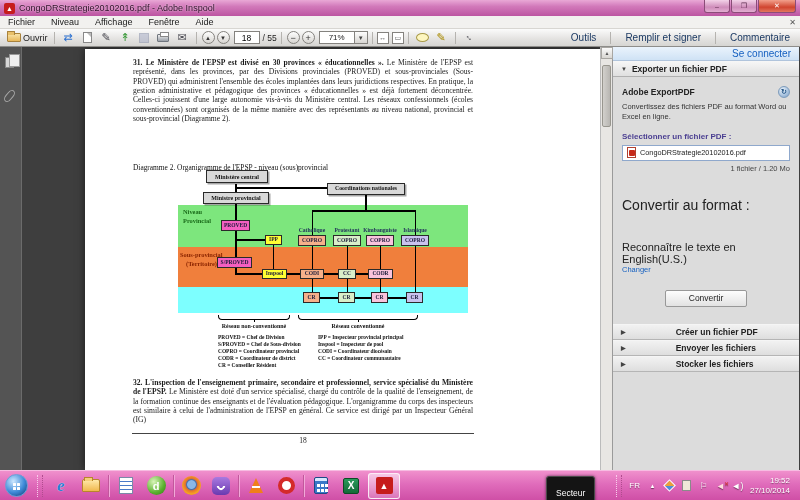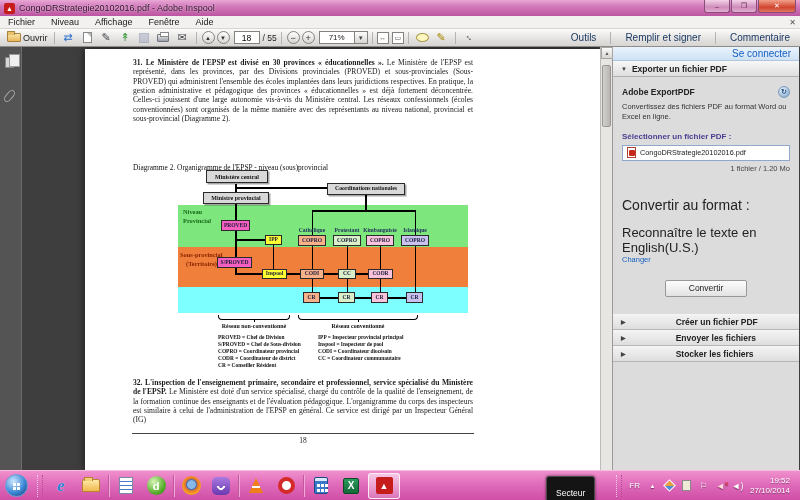--- a/index.html
+++ b/index.html
@@ -125,21 +125,21 @@
     display:flex; align-items:center; padding:0 4px; }
   .pdfico { width:9px; height:11px; background:#fff; border:1px solid #b04030; position:relative; margin-right:4px; }
   .pdfico:before { content:""; position:absolute; left:1px; top:2px; width:6px; height:6px; background:#c62a1a; border-radius:1px; }
   .filename { font-size:7.3px; color:#222; white-space:nowrap; overflow:hidden; }
   .fmeta { margin-top:3px; text-align:right; font-size:7.5px; color:#444; }
   .pconv { margin-top:24px; font-size:14px; }
   .pdrop { margin-top:3px; height:15px; background:#fff; border:1px solid #8a8a8a; display:flex; align-items:center; }
   .pdrop .val { flex:1; padding-left:5px; font-size:8px; }
   .pdrop .arr { width:14px; height:100%; border-left:1px solid #b8b8b8;
     background:linear-gradient(#fafafa,#dcdcdc); font-size:6px; color:#444; display:flex; align-items:center; justify-content:center; }
-  .pocr { margin-top:12px; font-size:13px; color:#222; }
+  .pocr { margin-top:28px; font-size:11px; color:#222; }
   .plink { color:#1560c0; font-size:7.5px; }
   .convbtn { margin:16px auto 0 auto; width:82px; height:17px; border:1px solid #989898;
     background:linear-gradient(#fdfdfd,#e2e2e2); border-radius:2px; font-size:8.5px; color:#222;
     display:flex; align-items:center; justify-content:center; }
   .psection { margin-top:0; height:16px; background:linear-gradient(#f2f2f2,#dedede);
     border-top:1px solid #f5f5f5; border-bottom:1px solid #b5b5b5; display:flex; align-items:center;
     padding-left:8px; font-weight:bold; font-size:8.5px; color:#222;gap:45px; }
   .psection .tri { font-size:6px; margin-right:5px; color:#444; }
   .psections { margin-top:17px; }
 

